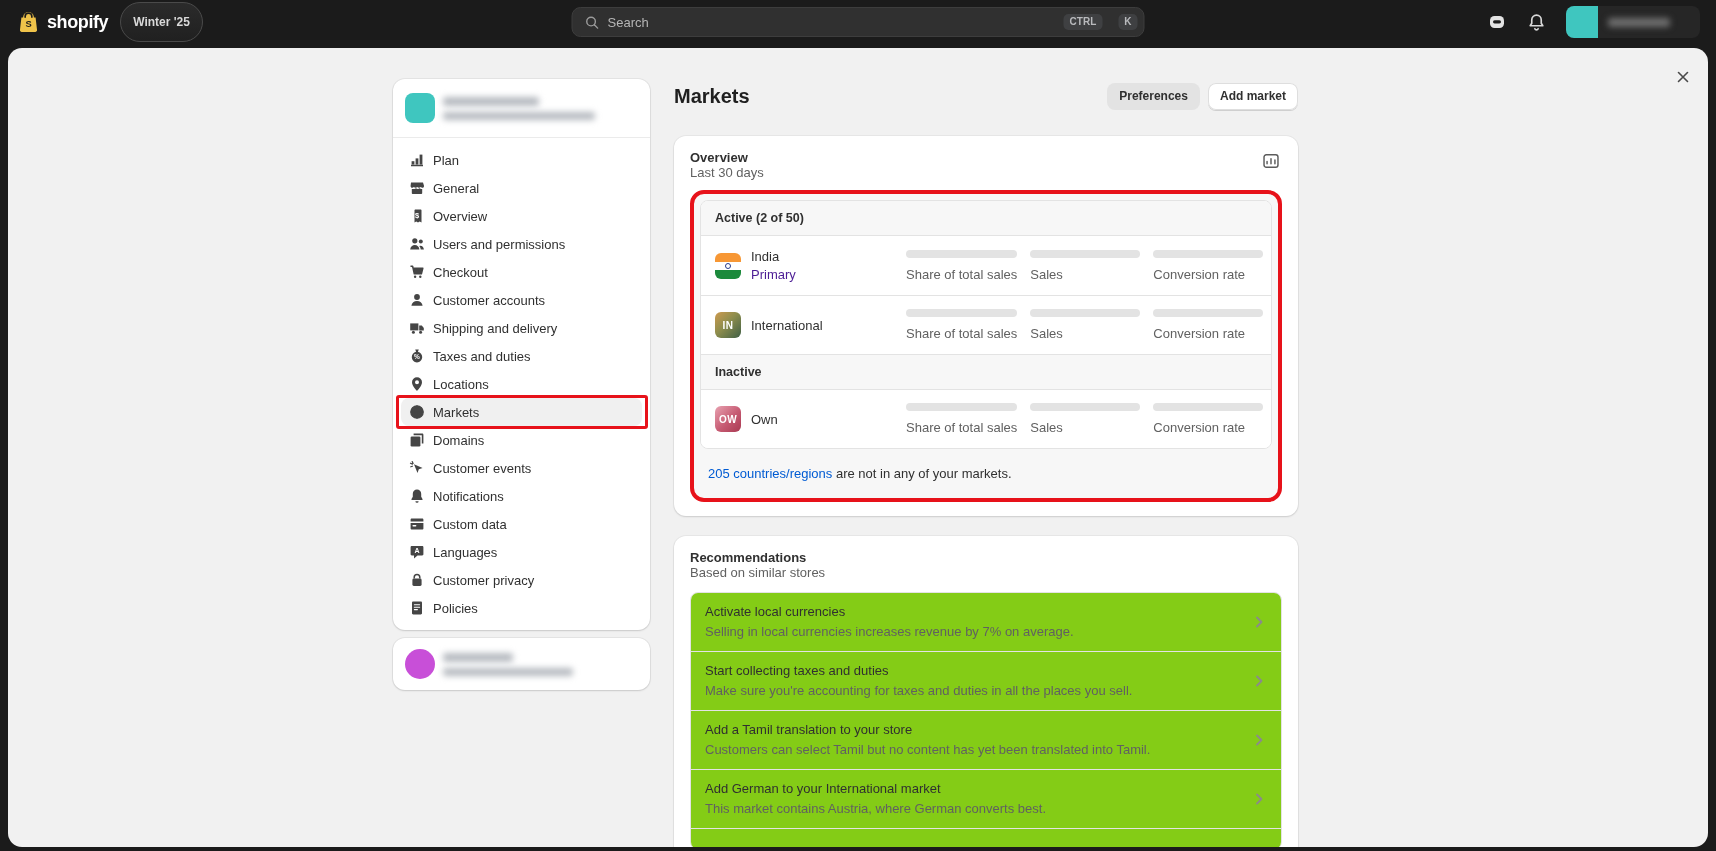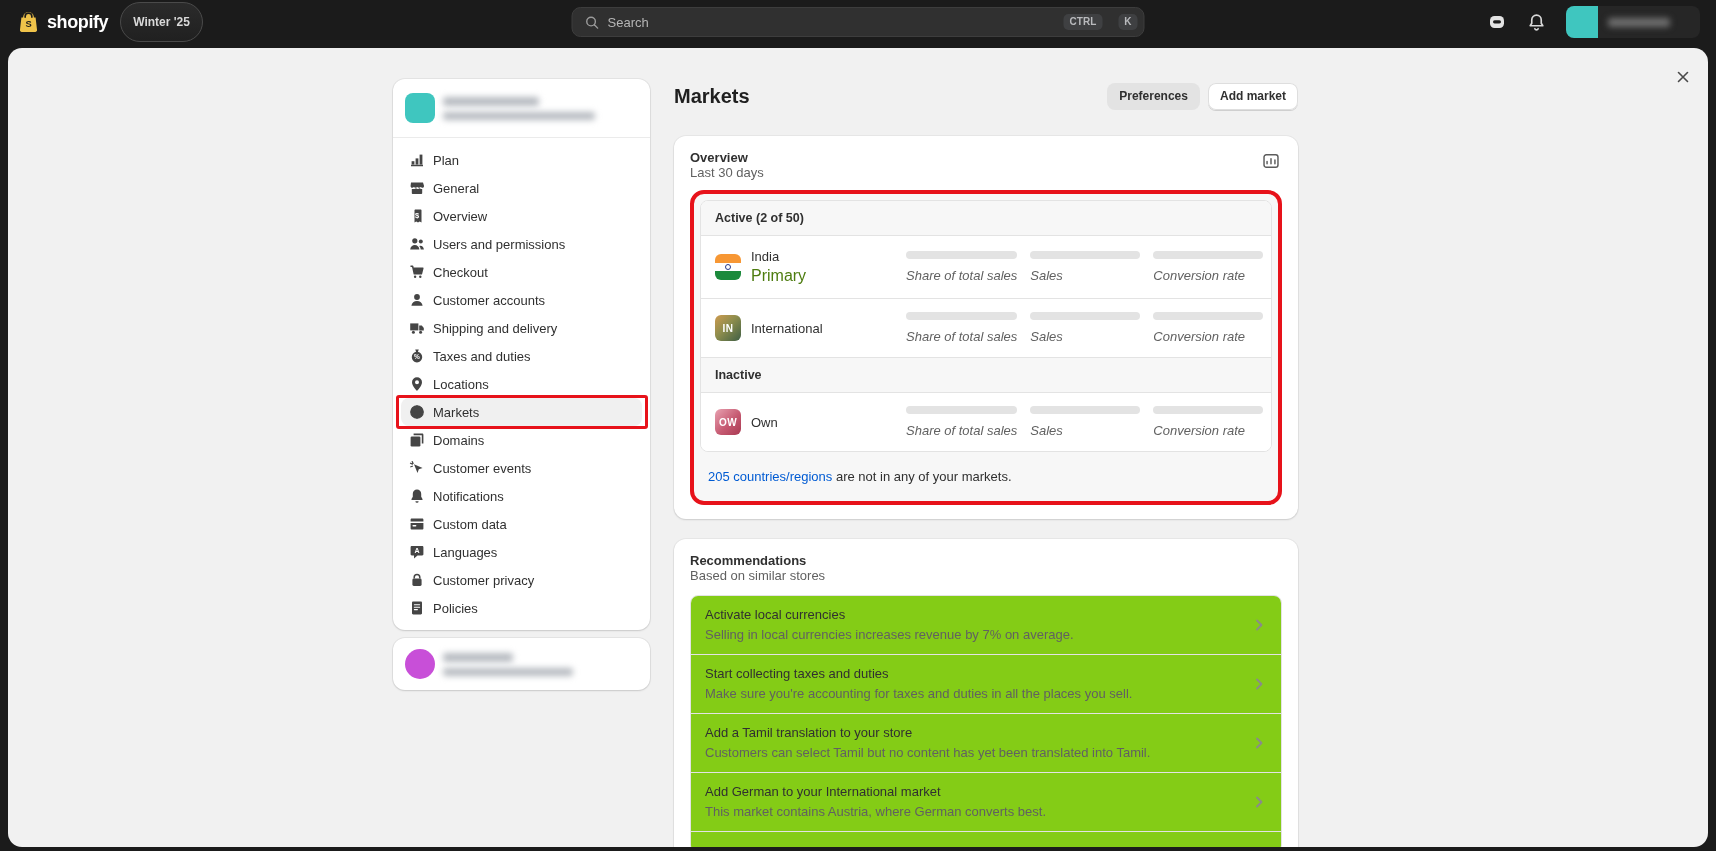--- a/index.html
+++ b/index.html
@@ -80,24 +80,24 @@
            display:flex;align-items:center;justify-content:center;color:#fff;font-size:10px;
            font-weight:700;letter-spacing:.4px;}
   .grad-in{background:linear-gradient(135deg,#cd9a4f 0%,#8d8d4d 45%,#3f5f45 100%);}
   .grad-ow{background:linear-gradient(135deg,#e8a2b1 0%,#c65a72 55%,#a93a52 100%);}
   .flag-india .fs{position:absolute;top:0;left:0;right:0;height:34%;background:#f79734;}
   .flag-india .fw{position:absolute;top:34%;left:0;right:0;height:32%;background:#fff;}
   .flag-india .fg{position:absolute;bottom:0;left:0;right:0;height:34%;background:#1c8a3c;}
   .chakra{position:absolute;top:50%;left:50%;width:6px;height:6px;border:1.3px solid #283b8c;
           border-radius:50%;transform:translate(-50%,-50%);box-sizing:border-box;}
   .m-name{font-size:13px;color:#303030;}
-  .m-sub{font-size:16px;color:#4d7c0f;margin-top:3px;}
+  .m-sub{font-size:13px;color:#4c1d95;margin-top:3px;}
   .metric{flex:0 0 110px;margin-right:13px;}
   .skeleton{height:8px;background:#e3e3e3;border-radius:4px;}
-  .m-label{font-size:13px;color:#616161;margin-top:9px;white-space:nowrap;font-style:italic;}
+  .m-label{font-size:13px;color:#616161;margin-top:9px;white-space:nowrap;}
   .chev{margin-left:auto;display:flex;}
   .list-footer{font-size:13px;color:#303030;padding:17px 8px 11px;}
   .list-footer a{color:#005bd3;text-decoration:none;cursor:pointer;}
 
   .rec-listbox{margin-top:12px;border:1px solid #e3e3e3;border-radius:8px;overflow:hidden;background:#fff;}
   .rec-row{display:flex;align-items:center;padding:10px 14px;cursor:pointer;background:#84cc16;}
   .rec-row+.rec-row{border-top:1px solid #e3e3e3;}
   .rec-title{font-size:13px;color:#303030;line-height:18px;}
   .rec-desc{font-size:13px;color:#616161;line-height:18px;margin-top:2px;}
 </style>

